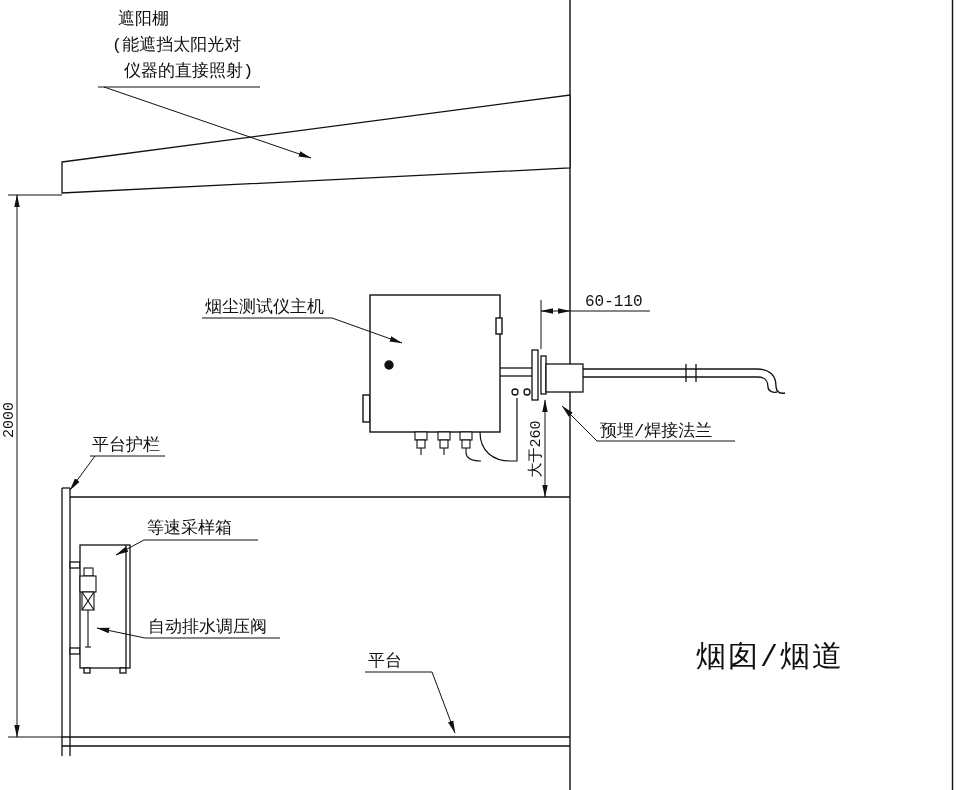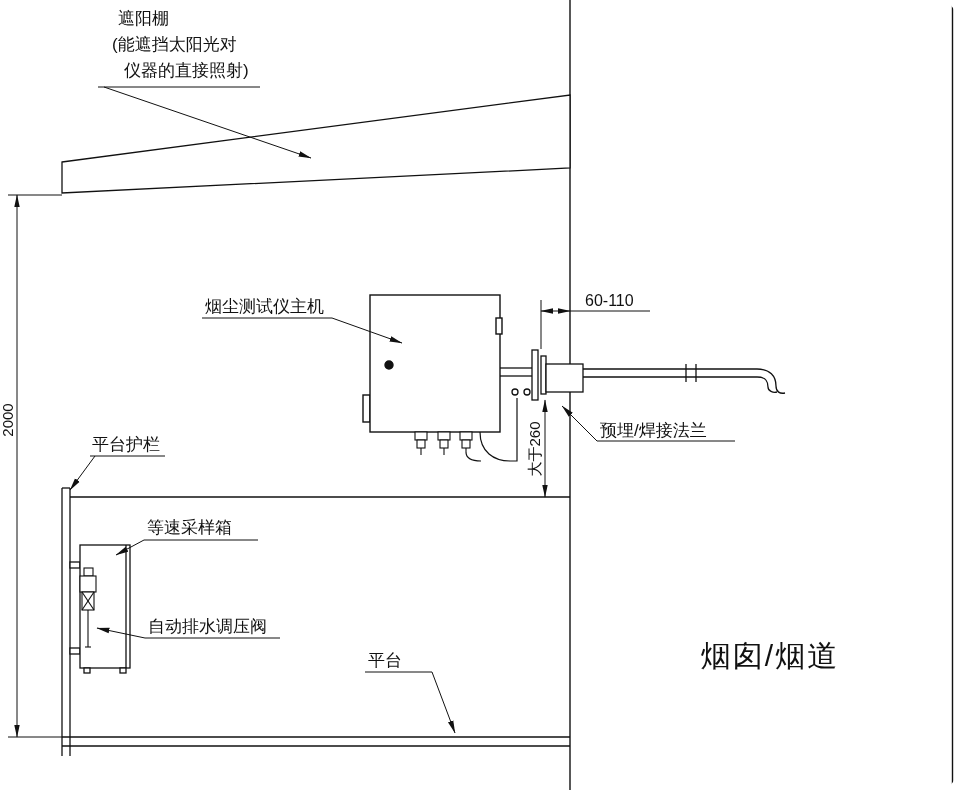--- a/index.html
+++ b/index.html
@@ -1,17 +1,17 @@
 <!DOCTYPE html>
 <html><head>
 <meta charset="utf-8">
 <style>
   html,body{margin:0;padding:0;background:#ffffff;}
   .stage{position:relative;width:956px;height:790px;background:#ffffff;overflow:hidden;
-         font-family:Liberation Sans, sans-serif;border-radius:18px;}
+         font-family:Liberation Mono, monospace;}
   svg{position:absolute;left:0;top:0;}
   svg text{fill:#111;}
   .lbl{font-size:17px;}
   .dim{font-size:15px;}
   .dimh{font-size:16px;}
   .big{font-size:30px;letter-spacing:2px;}
 </style>
 </head>
 <body>
 

